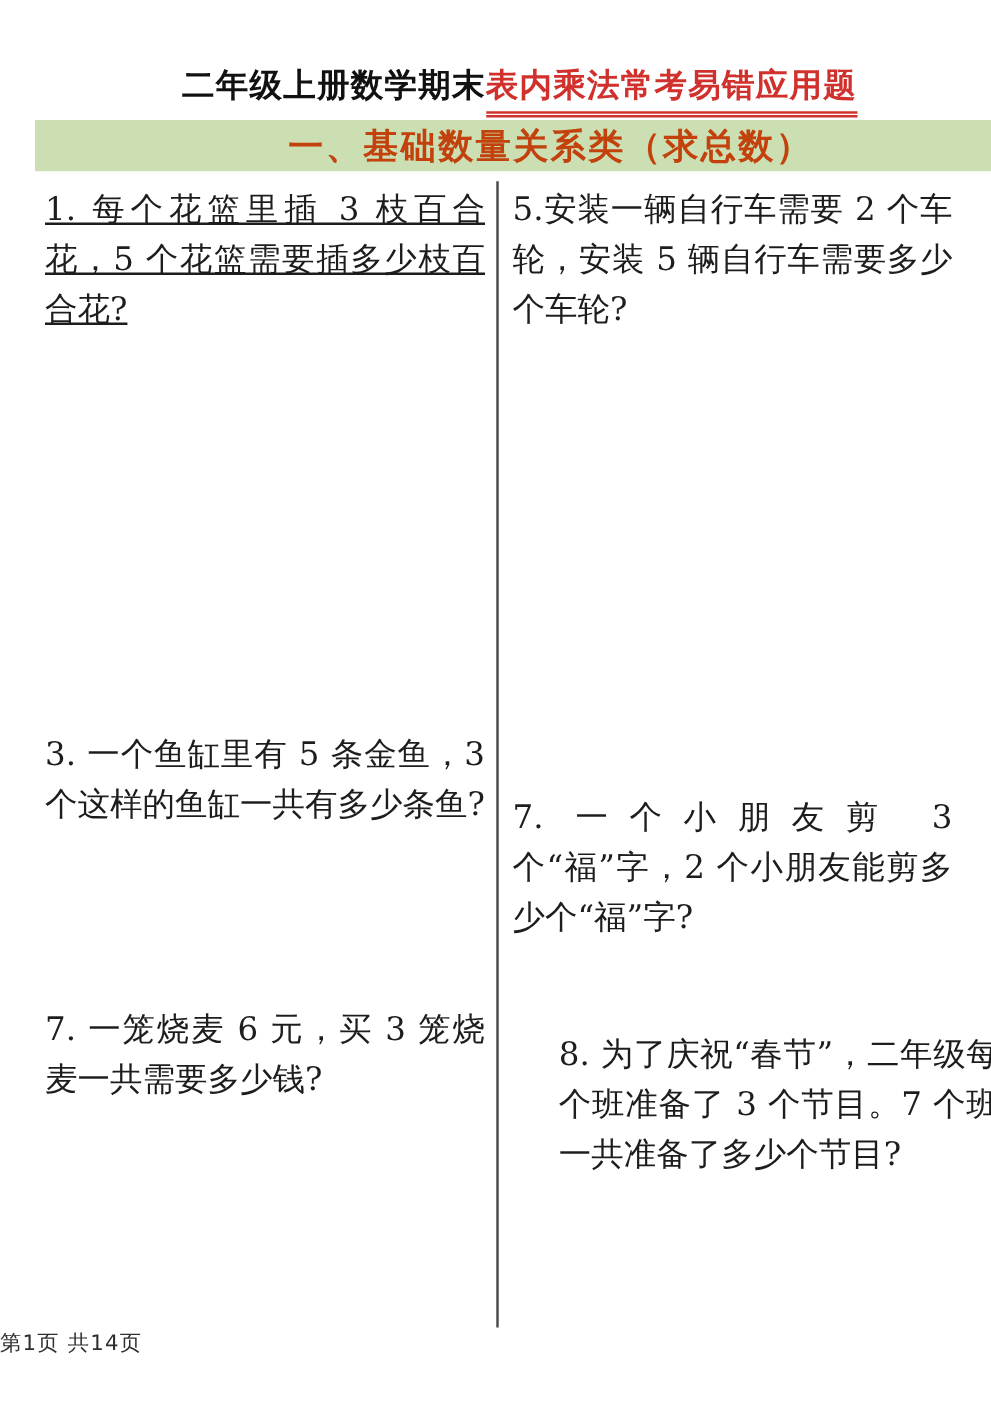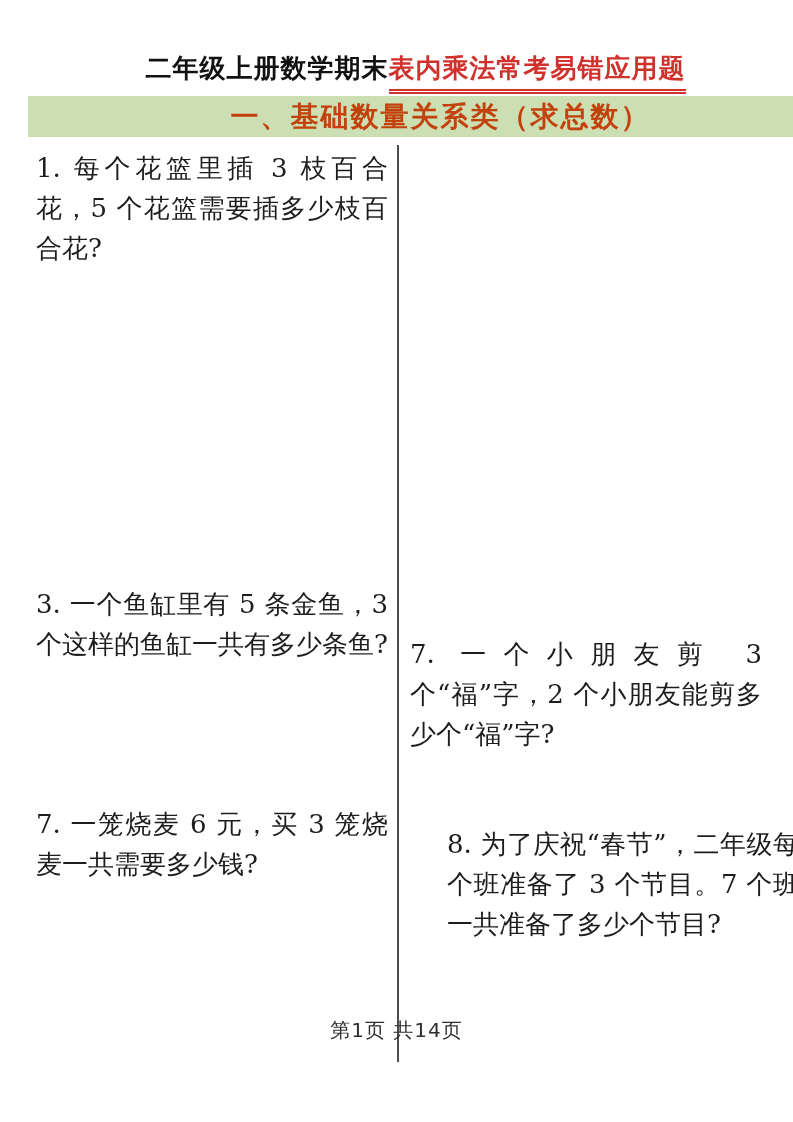--- a/index.html
+++ b/index.html
@@ -52,49 +52,49 @@
   .problem{
     position:absolute;
     font-size:26px;
     line-height:40px;
     text-align:justify;
     text-justify:inter-ideograph;
     color:var(--ink);
   }
   .col-left{left:36px;width:352px;}
   .col-right{left:410px;width:352px;}
-  .p1{top:148px;}
+  .p1{top:148px;text-decoration:underline;}
   .p2{top:364px;}
   .p3{top:584px;}
   .p4{top:804px;}
   .p5{top:148px;}
   .p6{top:372px;}
   .p7{top:634px;}
   .p8{top:824px;margin-left:37px;}
   .footer{
-    position:absolute;left:0;top:1017px;width:100%;
-    text-align:center;
-    font-size:20px;color:#2e2e2e;
+    position:absolute;left:0;top:1063px;width:100%;
+    font-size:17px;color:#2e2e2e;
     letter-spacing:1px;
     font-family:"DejaVu Sans","Liberation Sans",sans-serif;
   }
 </style>
 </head>
 <body>
 
 <div class="page">
 
   <h1 class="title"><span class="title-black">二年级上册数学期末</span><span class="title-red"><span class="title-red-inner">表内乘法常考易错应用题</span></span></h1>
 
   <div class="section-bar">一、基础数量关系类（求总数）</div>
 
   <div class="column-divider"></div>
 
   <div class="problem col-left p1">1. 每个花篮里插 3 枝百合花，5 个花篮需要插多少枝百合花?</div>
   <div class="problem col-left p3">3. 一个鱼缸里有 5 条金鱼，3 个这样的鱼缸一共有多少条鱼?</div>
   <div class="problem col-left p4">7. 一笼烧麦 6 元，买 3 笼烧麦一共需要多少钱?</div>
 
+  <div class="problem col-right p5">5.安装一辆自行车需要 2 个车轮，安装 5 辆自行车需要多少个车轮?</div>
   <div class="problem col-right p7">7. 一个小朋友剪 3 个“福”字，2 个小朋友能剪多少个“福”字?</div>
   <div class="problem col-right p8">8. 为了庆祝“春节”，二年级每个班准备了 3 个节目。7 个班一共准备了多少个节目?</div>
 
   <div class="footer">第1页 共14页</div>
 
 </div>
 
 </body></html>

